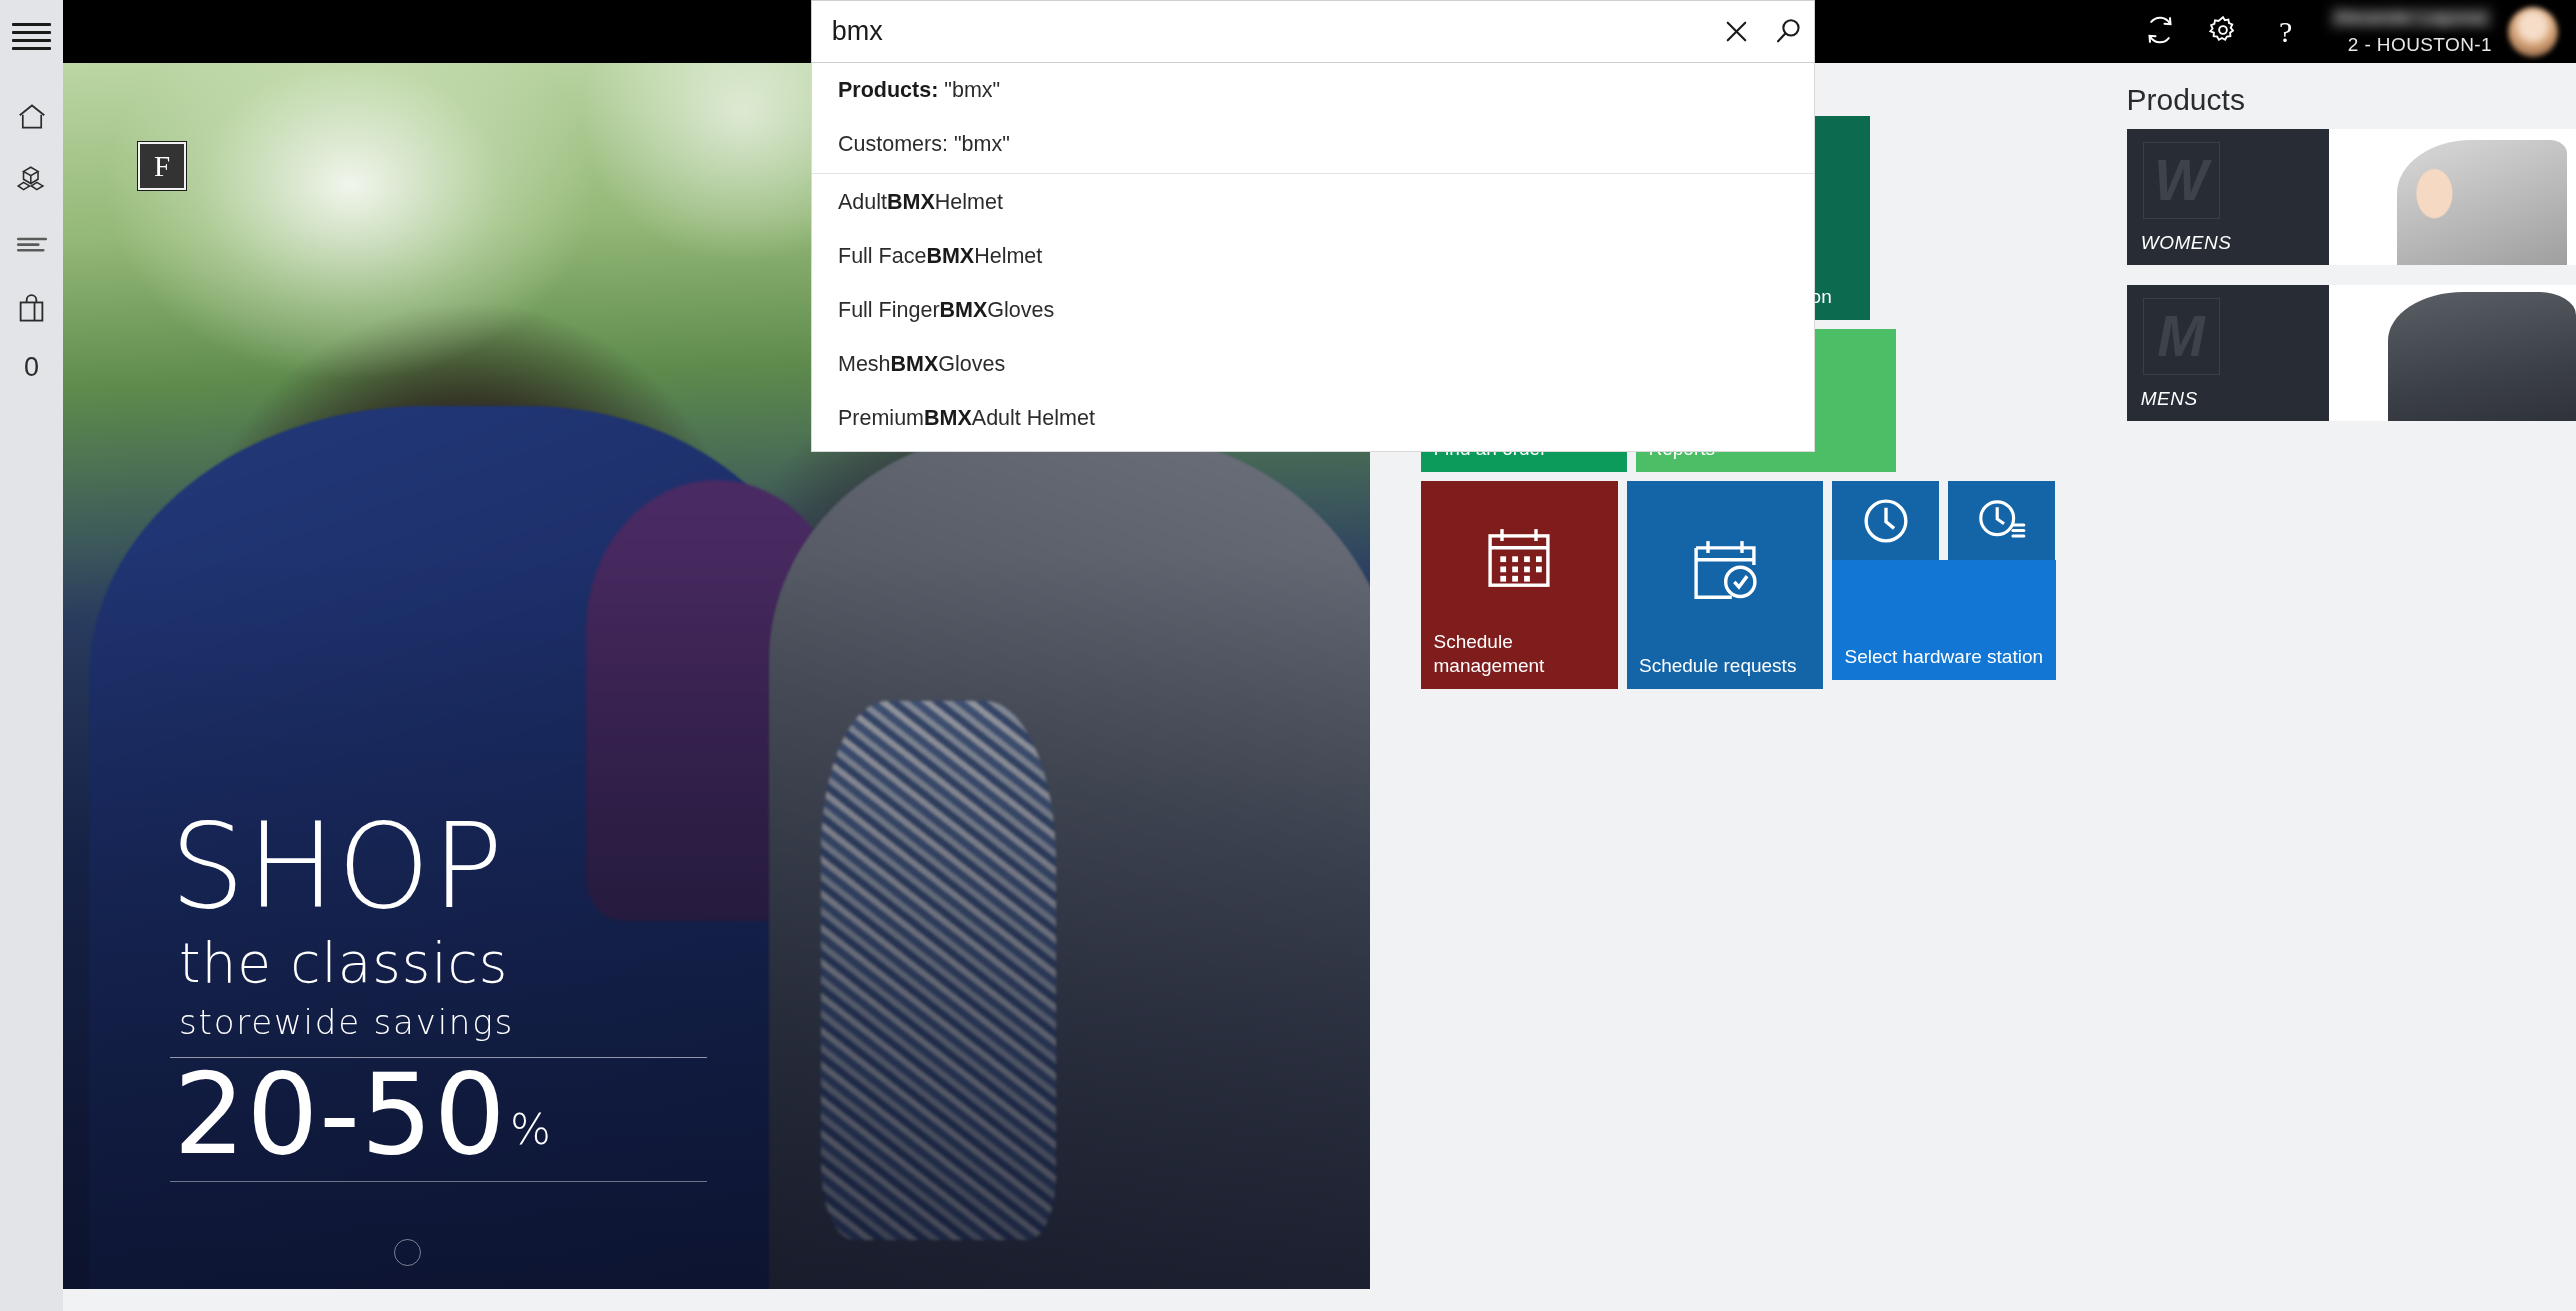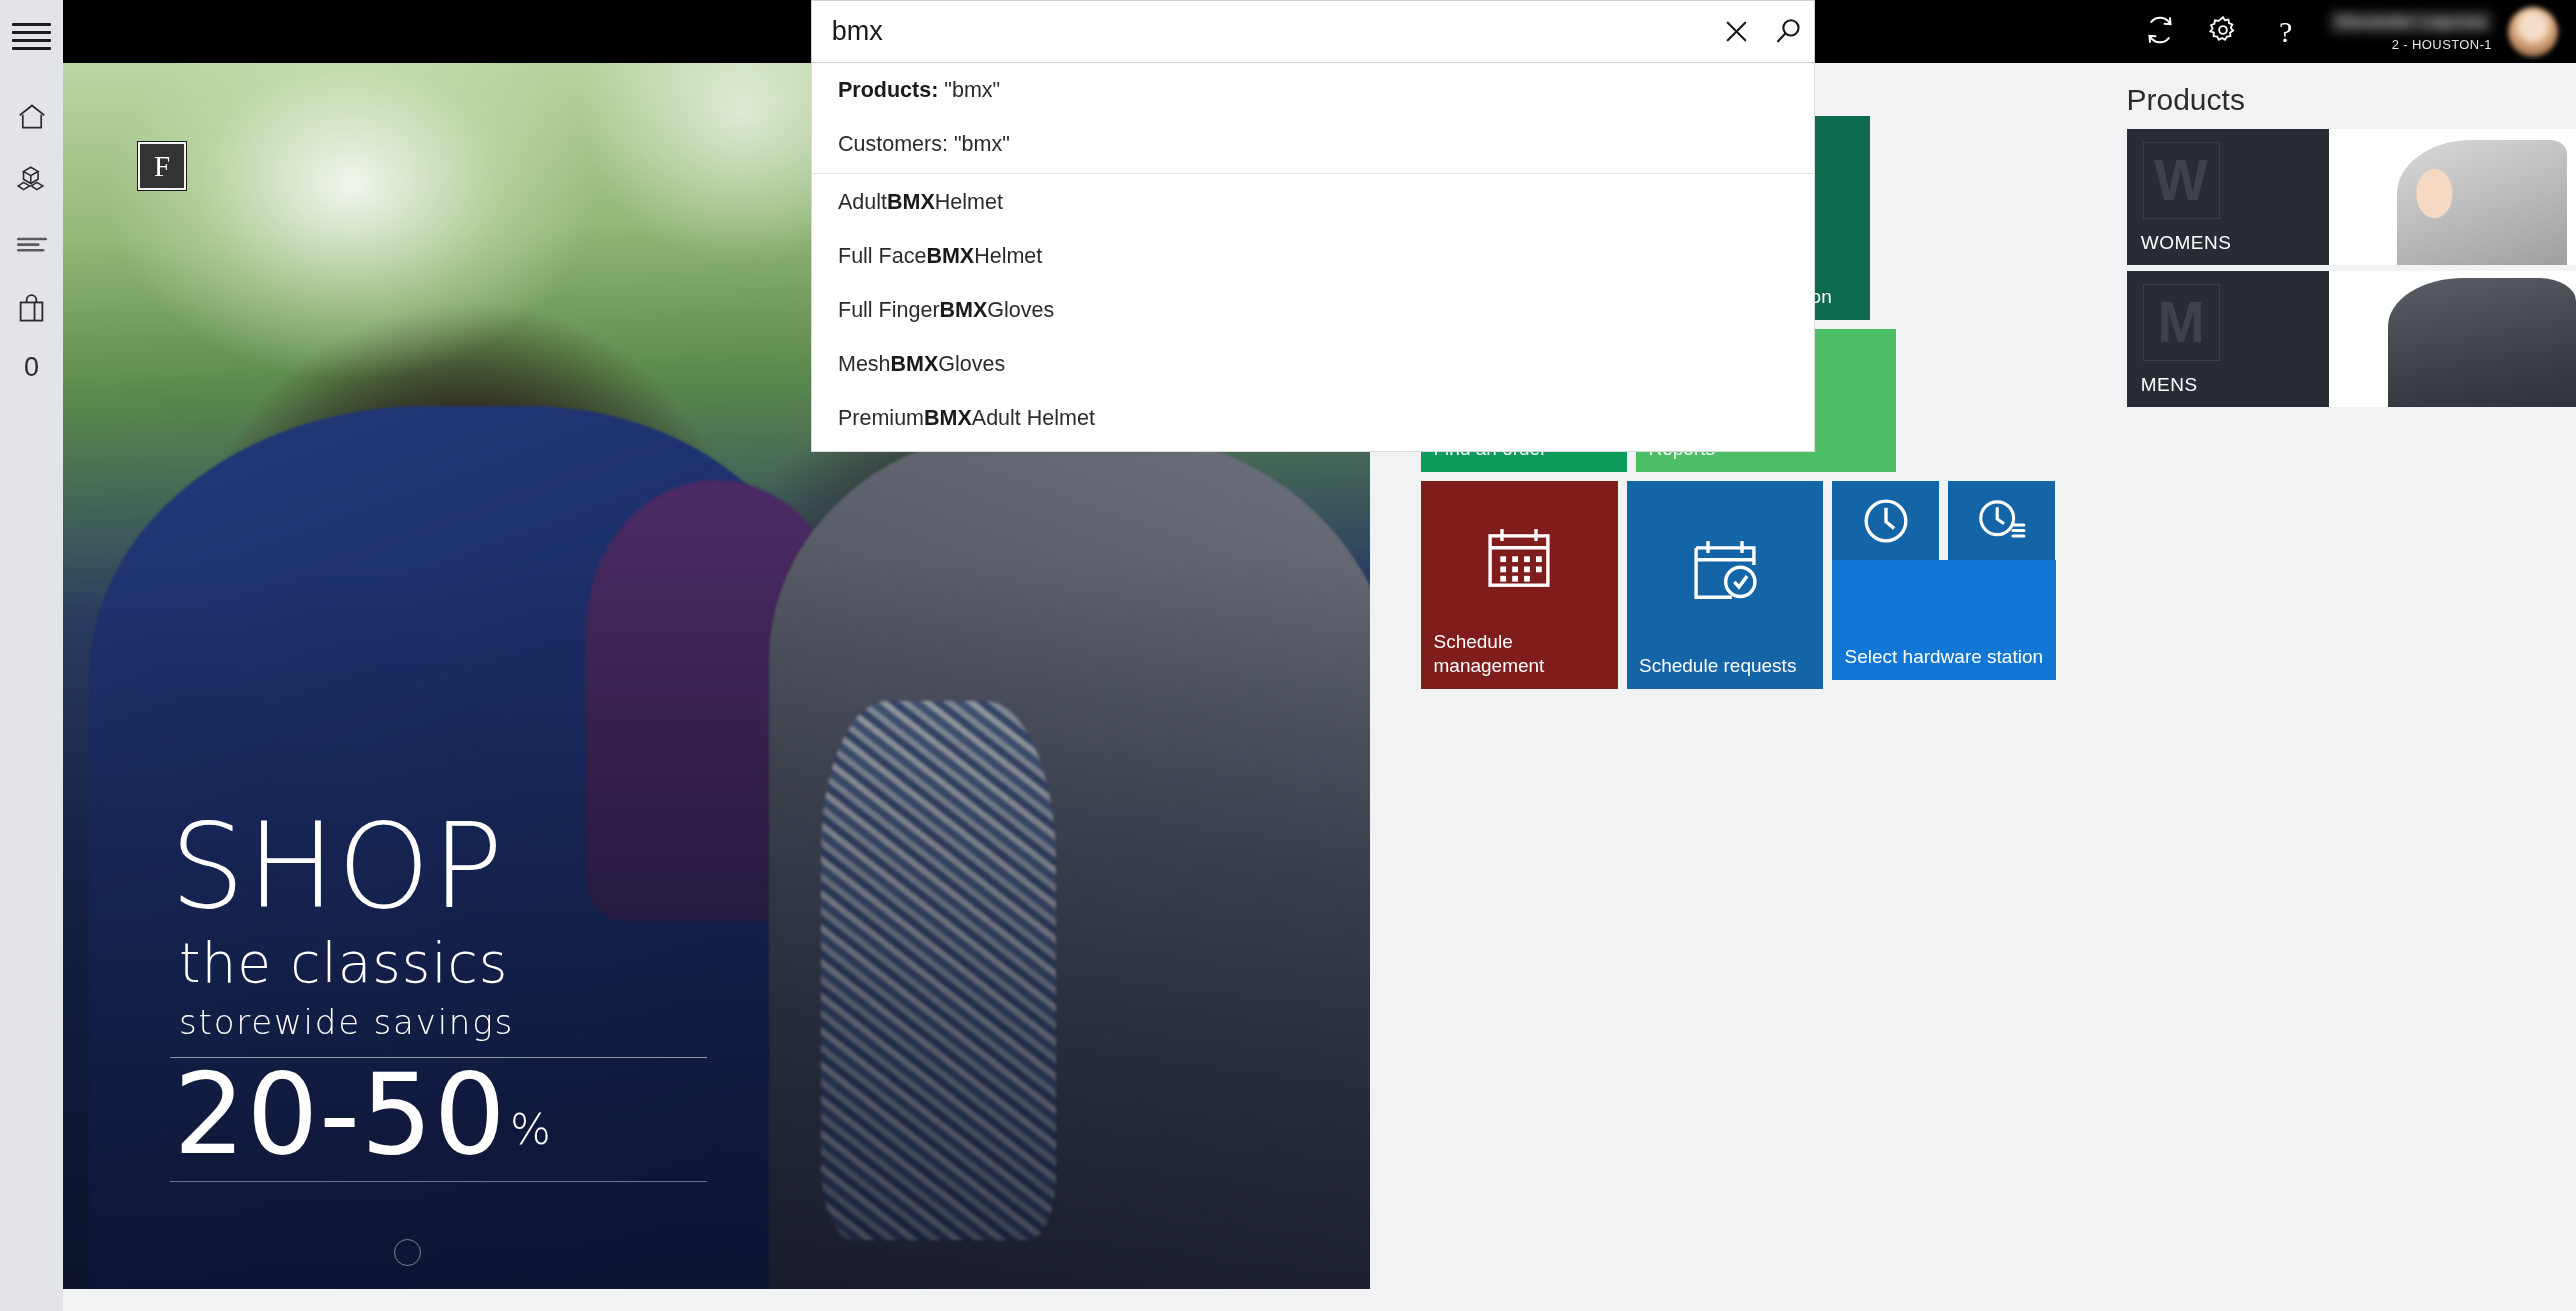--- a/index.html
+++ b/index.html
@@ -35,21 +35,21 @@
   .tb-btn { width: 63px; height: 63px; display: flex; align-items: center; justify-content: center;
     cursor: pointer; color: #fff; }
   .tb-help { font-size: 30px; color: #fff; font-family: "Liberation Serif", serif; line-height: 1; }
   .user-block { display: flex; flex-direction: column; align-items: flex-end;
     justify-content: center; height: 63px; margin-left: 12.5px; margin-right: 16px; cursor: pointer; }
   .user-name {
     font-size: 17px; color: #d6d6d6; letter-spacing: 0.3px;
     filter: blur(5.4px); background: #2a2a2a; padding: 0.9px 5.4px; border-radius: 1.8px;
     user-select: none;
   }
-  .user-store { font-size: 13px; color: #e9e9e9; margin-top: 4.5px; letter-spacing: 0.4px; }
+  .user-store { font-size: 19px; color: #e9e9e9; margin-top: 4.5px; letter-spacing: 0.4px; }
   .avatar { width: 50px; height: 50px; border-radius: 50%; margin-right: 9px;
     background: radial-gradient(circle at 50% 38%, #f5ddc9 0 30%, #d8a87e 48%, #b0805a 66%, #3a2c22 100%);
     filter: blur(2.7px); cursor: pointer; }
 
   
   .hero {
     position: absolute; left: 63px; top: 63px; width: 1307px; height: 1226px;
     overflow: hidden;
   }
   .hero-img {
@@ -149,21 +149,21 @@
   }
   .sg-item { height: 54px; display: flex; align-items: center; padding: 0 26px;
     font-size: 21.5px; color: #2b2b2b; cursor: pointer; }
   .sg-item b { font-weight: bold; color: #1a1a1a; }
   .sg-sep { height: 0.9px; background: #e3e3e3; margin: 1.8px 0; }
   .sg-q { color: #2b2b2b; }
 
   
   .products { position: absolute; left: 2105px; top: 63px; width: 471px; height: 1114px; }
   .products-title { font-size: 30px; color: #2b2b2b; font-weight: 300; padding: 19.7px 0 12.5px 21.5px; }
-  .pcard { display: flex; height: 136px; margin-bottom: 6px; margin-left: 21.5px; background: #fff; }
+  .pcard { display: flex; height: 136px; margin-bottom: 20px; margin-left: 21.5px; background: #fff; font-style: italic; }
   .pcard-tile { position: relative; width: 202px; height: 136px; background: #272c35; flex: none; }
   .pcard-letter {
     position: absolute; left: 16px; top: 12.5px; width: 77px; height: 77px;
     border: 0.9px solid rgba(255,255,255,.09);
     display: flex; align-items: center; justify-content: center;
     color: rgba(255,255,255,.11); font-size: 57px; font-weight: bold; line-height: 1;
   }
   .pcard-label { position: absolute; left: 14.3px; bottom: 11.6px; color: #fff; font-size: 19px; letter-spacing: 0.5px; }
   .pcard-img { flex: 1; background: #fff; position: relative; overflow: hidden; }
   .pimg-womens::after {

